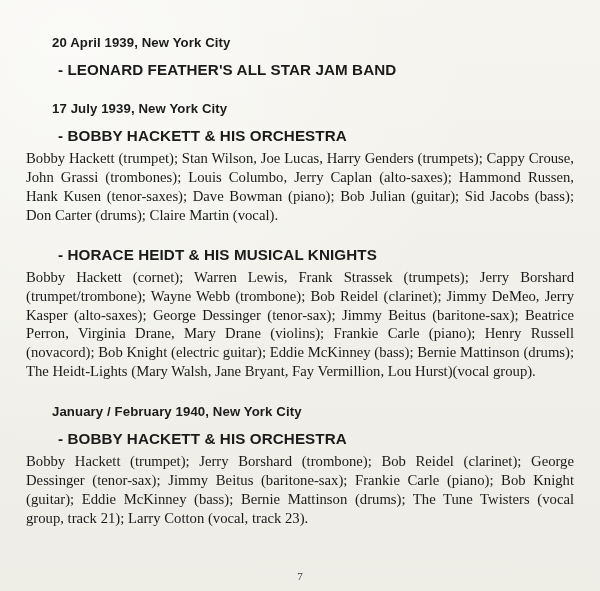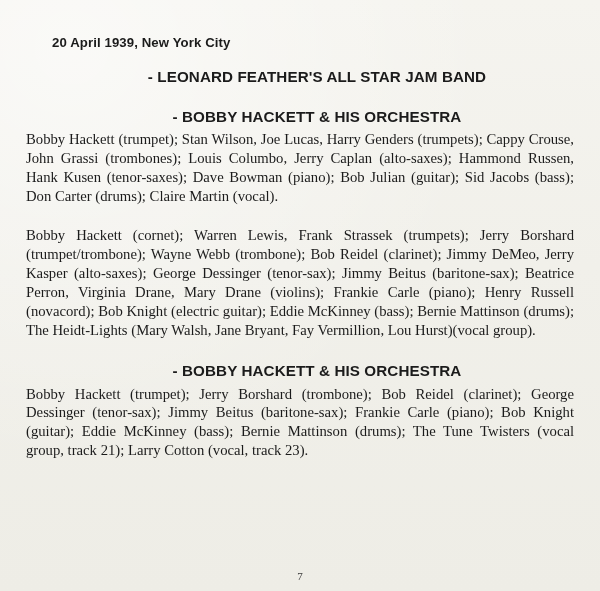--- a/index.html
+++ b/index.html
@@ -38,22 +38,21 @@
     padding-left: 28px;
     line-height: 1.35;
   }
   .band {
     font-family: "Liberation Sans", sans-serif;
     font-weight: bold;
     font-size: 15.2px;
     letter-spacing: 0.1px;
     padding-left: 34px;
     line-height: 1.32;
-    margin-top: 15px;
-    text-align: center;
+    margin-top: 8px;
   }
   .personnel {
     font-family: "Liberation Serif", serif;
     font-size: 14.7px;
     line-height: 1.29;
     text-align: justify;
     text-justify: inter-word;
     padding-left: 2px;
     padding-right: 2px;
     margin-top: 3px;
@@ -77,27 +76,30 @@
 <body>
 
 <div class="page">
 
   <div class="entry e1">
     <div class="date">20 April 1939, New York City</div>
     <div class="band">- LEONARD FEATHER'S ALL STAR JAM BAND</div>
   </div>
 
   <div class="entry e2">
+    <div class="date">17 July 1939, New York City</div>
     <div class="band">- BOBBY HACKETT &amp; HIS ORCHESTRA</div>
     <div class="personnel">Bobby Hackett (trumpet); Stan Wilson, Joe Lucas, Harry Genders (trumpets); Cappy Crouse, John Grassi (trombones); Louis Columbo, Jerry Caplan (alto-saxes); Hammond Russen, Hank Kusen (tenor-saxes); Dave Bowman (piano); Bob Julian (guitar); Sid Jacobs (bass); Don Carter (drums); Claire Martin (vocal).</div>
   </div>
 
   <div class="entry e3">
+    <div class="band">- HORACE HEIDT &amp; HIS MUSICAL KNIGHTS</div>
     <div class="personnel">Bobby Hackett (cornet); Warren Lewis, Frank Strassek (trumpets); Jerry Borshard (trumpet/trombone); Wayne Webb (trombone); Bob Reidel (clarinet); Jimmy DeMeo, Jerry Kasper (alto-saxes); George Dessinger (tenor-sax); Jimmy Beitus (baritone-sax); Beatrice Perron, Virginia Drane, Mary Drane (violins); Frankie Carle (piano); Henry Russell (novacord); Bob Knight (electric guitar); Eddie McKinney (bass); Bernie Mattinson (drums); The Heidt-Lights (Mary Walsh, Jane Bryant, Fay Vermillion, Lou Hurst)(vocal group).</div>
   </div>
 
   <div class="entry e4">
+    <div class="date">January / February 1940, New York City</div>
     <div class="band">- BOBBY HACKETT &amp; HIS ORCHESTRA</div>
     <div class="personnel">Bobby Hackett (trumpet); Jerry Borshard (trombone); Bob Reidel (clarinet); George Dessinger (tenor-sax); Jimmy Beitus (baritone-sax); Frankie Carle (piano); Bob Knight (guitar); Eddie McKinney (bass); Bernie Mattinson (drums); The Tune Twisters (vocal group, track 21); Larry Cotton (vocal, track 23).</div>
   </div>
 
   <div class="folio">7</div>
 </div>
 
 </body></html>

